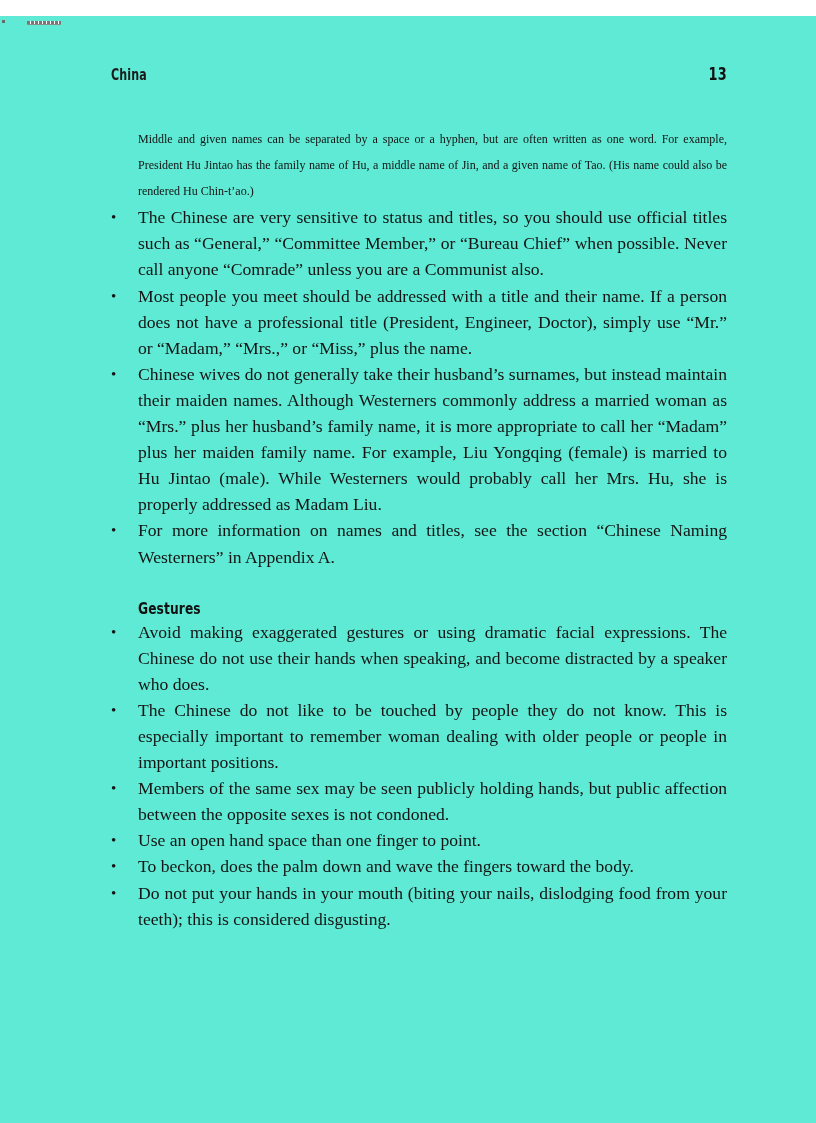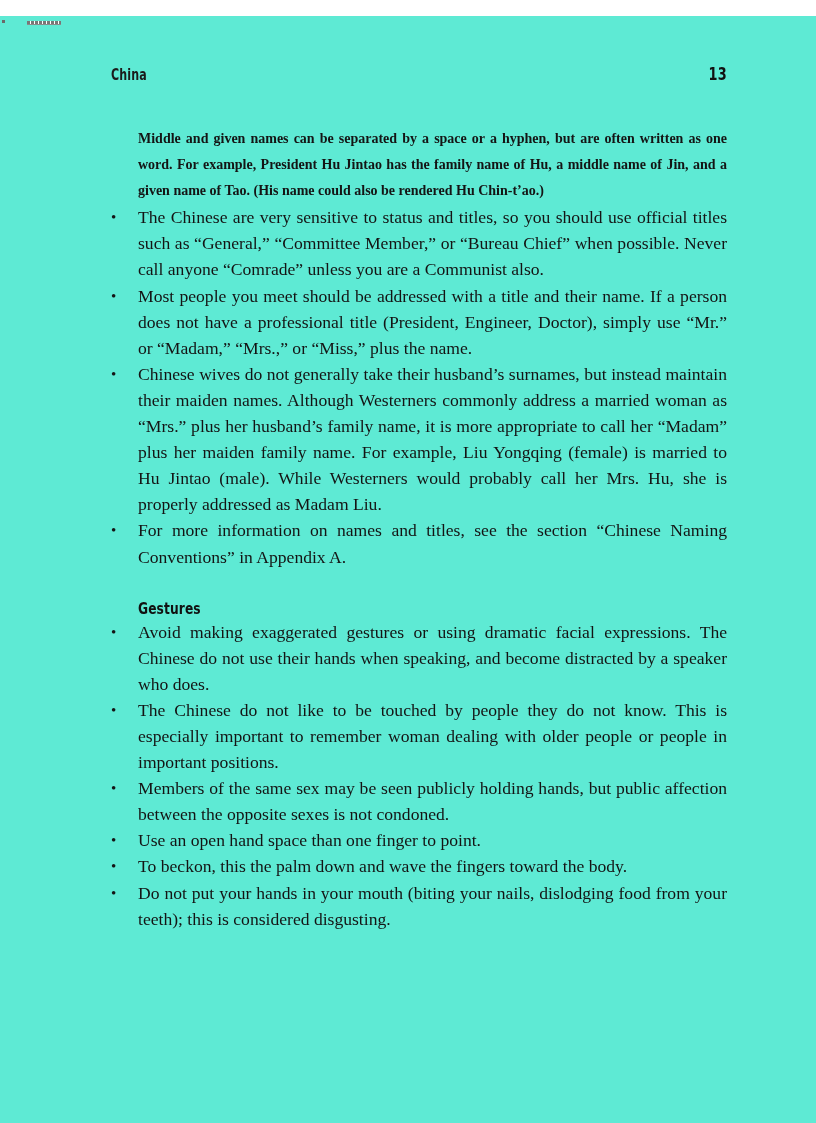--- a/index.html
+++ b/index.html
@@ -83,26 +83,25 @@
   .text-column {
     position: absolute;
     left: 111px;
     top: 110px;
     width: 616px;
   }
 
   .para-continued {
     margin: 0 0 0 27px;
     width: 589px;
-    font-size: 14px;
+    font-size: 12px;
     line-height: 26.1px;
     text-align: justify;
     text-justify: inter-word;
     color: #141414;
-    font-weight: bold;
   }
 
   .bullet-list {
     list-style: none;
     margin: 0;
     padding: 0;
     width: 616px;
   }
 
   .bullet-item {
@@ -168,21 +167,21 @@
       <li class="bullet-item">
         <span class="bullet-marker">•</span>
         <span class="bullet-text">Most people you meet should be addressed with a title and their name. If a person does not have a professional title (President, Engineer, Doctor), simply use “Mr.” or “Madam,” “Mrs.,” or “Miss,” plus the name.</span>
       </li>
       <li class="bullet-item">
         <span class="bullet-marker">•</span>
         <span class="bullet-text">Chinese wives do not generally take their husband’s surnames, but instead maintain their maiden names. Although Westerners commonly address a married woman as “Mrs.” plus her husband’s family name, it is more appropriate to call her “Madam” plus her maiden family name. For example, Liu Yongqing (female) is married to Hu Jintao (male). While Westerners would probably call her Mrs. Hu, she is properly addressed as Madam Liu.</span>
       </li>
       <li class="bullet-item">
         <span class="bullet-marker">•</span>
-        <span class="bullet-text">For more information on names and titles, see the section “Chinese Naming Conventions” in Appendix A.</span>
+        <span class="bullet-text">For more information on names and titles, see the section “Chinese Naming Westerners” in Appendix A.</span>
       </li>
     </ul>
 
     <h2 class="section-heading">Gestures</h2>
 
     <ul class="bullet-list">
       <li class="bullet-item">
         <span class="bullet-marker">•</span>
         <span class="bullet-text">Avoid making exaggerated gestures or using dramatic facial expressions. The Chinese do not use their hands when speaking, and become distracted by a speaker who does.</span>
       </li>
@@ -193,21 +192,21 @@
       <li class="bullet-item">
         <span class="bullet-marker">•</span>
         <span class="bullet-text">Members of the same sex may be seen publicly holding hands, but public affection between the opposite sexes is not condoned.</span>
       </li>
       <li class="bullet-item last-line-natural">
         <span class="bullet-marker">•</span>
         <span class="bullet-text">Use an open hand space than one finger to point.</span>
       </li>
       <li class="bullet-item">
         <span class="bullet-marker">•</span>
-        <span class="bullet-text">To beckon, this the palm down and wave the fingers toward the body.</span>
+        <span class="bullet-text">To beckon, does the palm down and wave the fingers toward the body.</span>
       </li>
       <li class="bullet-item">
         <span class="bullet-marker">•</span>
         <span class="bullet-text">Do not put your hands in your mouth (biting your nails, dislodging food from your teeth); this is considered disgusting.</span>
       </li>
     </ul>
 
   </div>
 </div>
 

